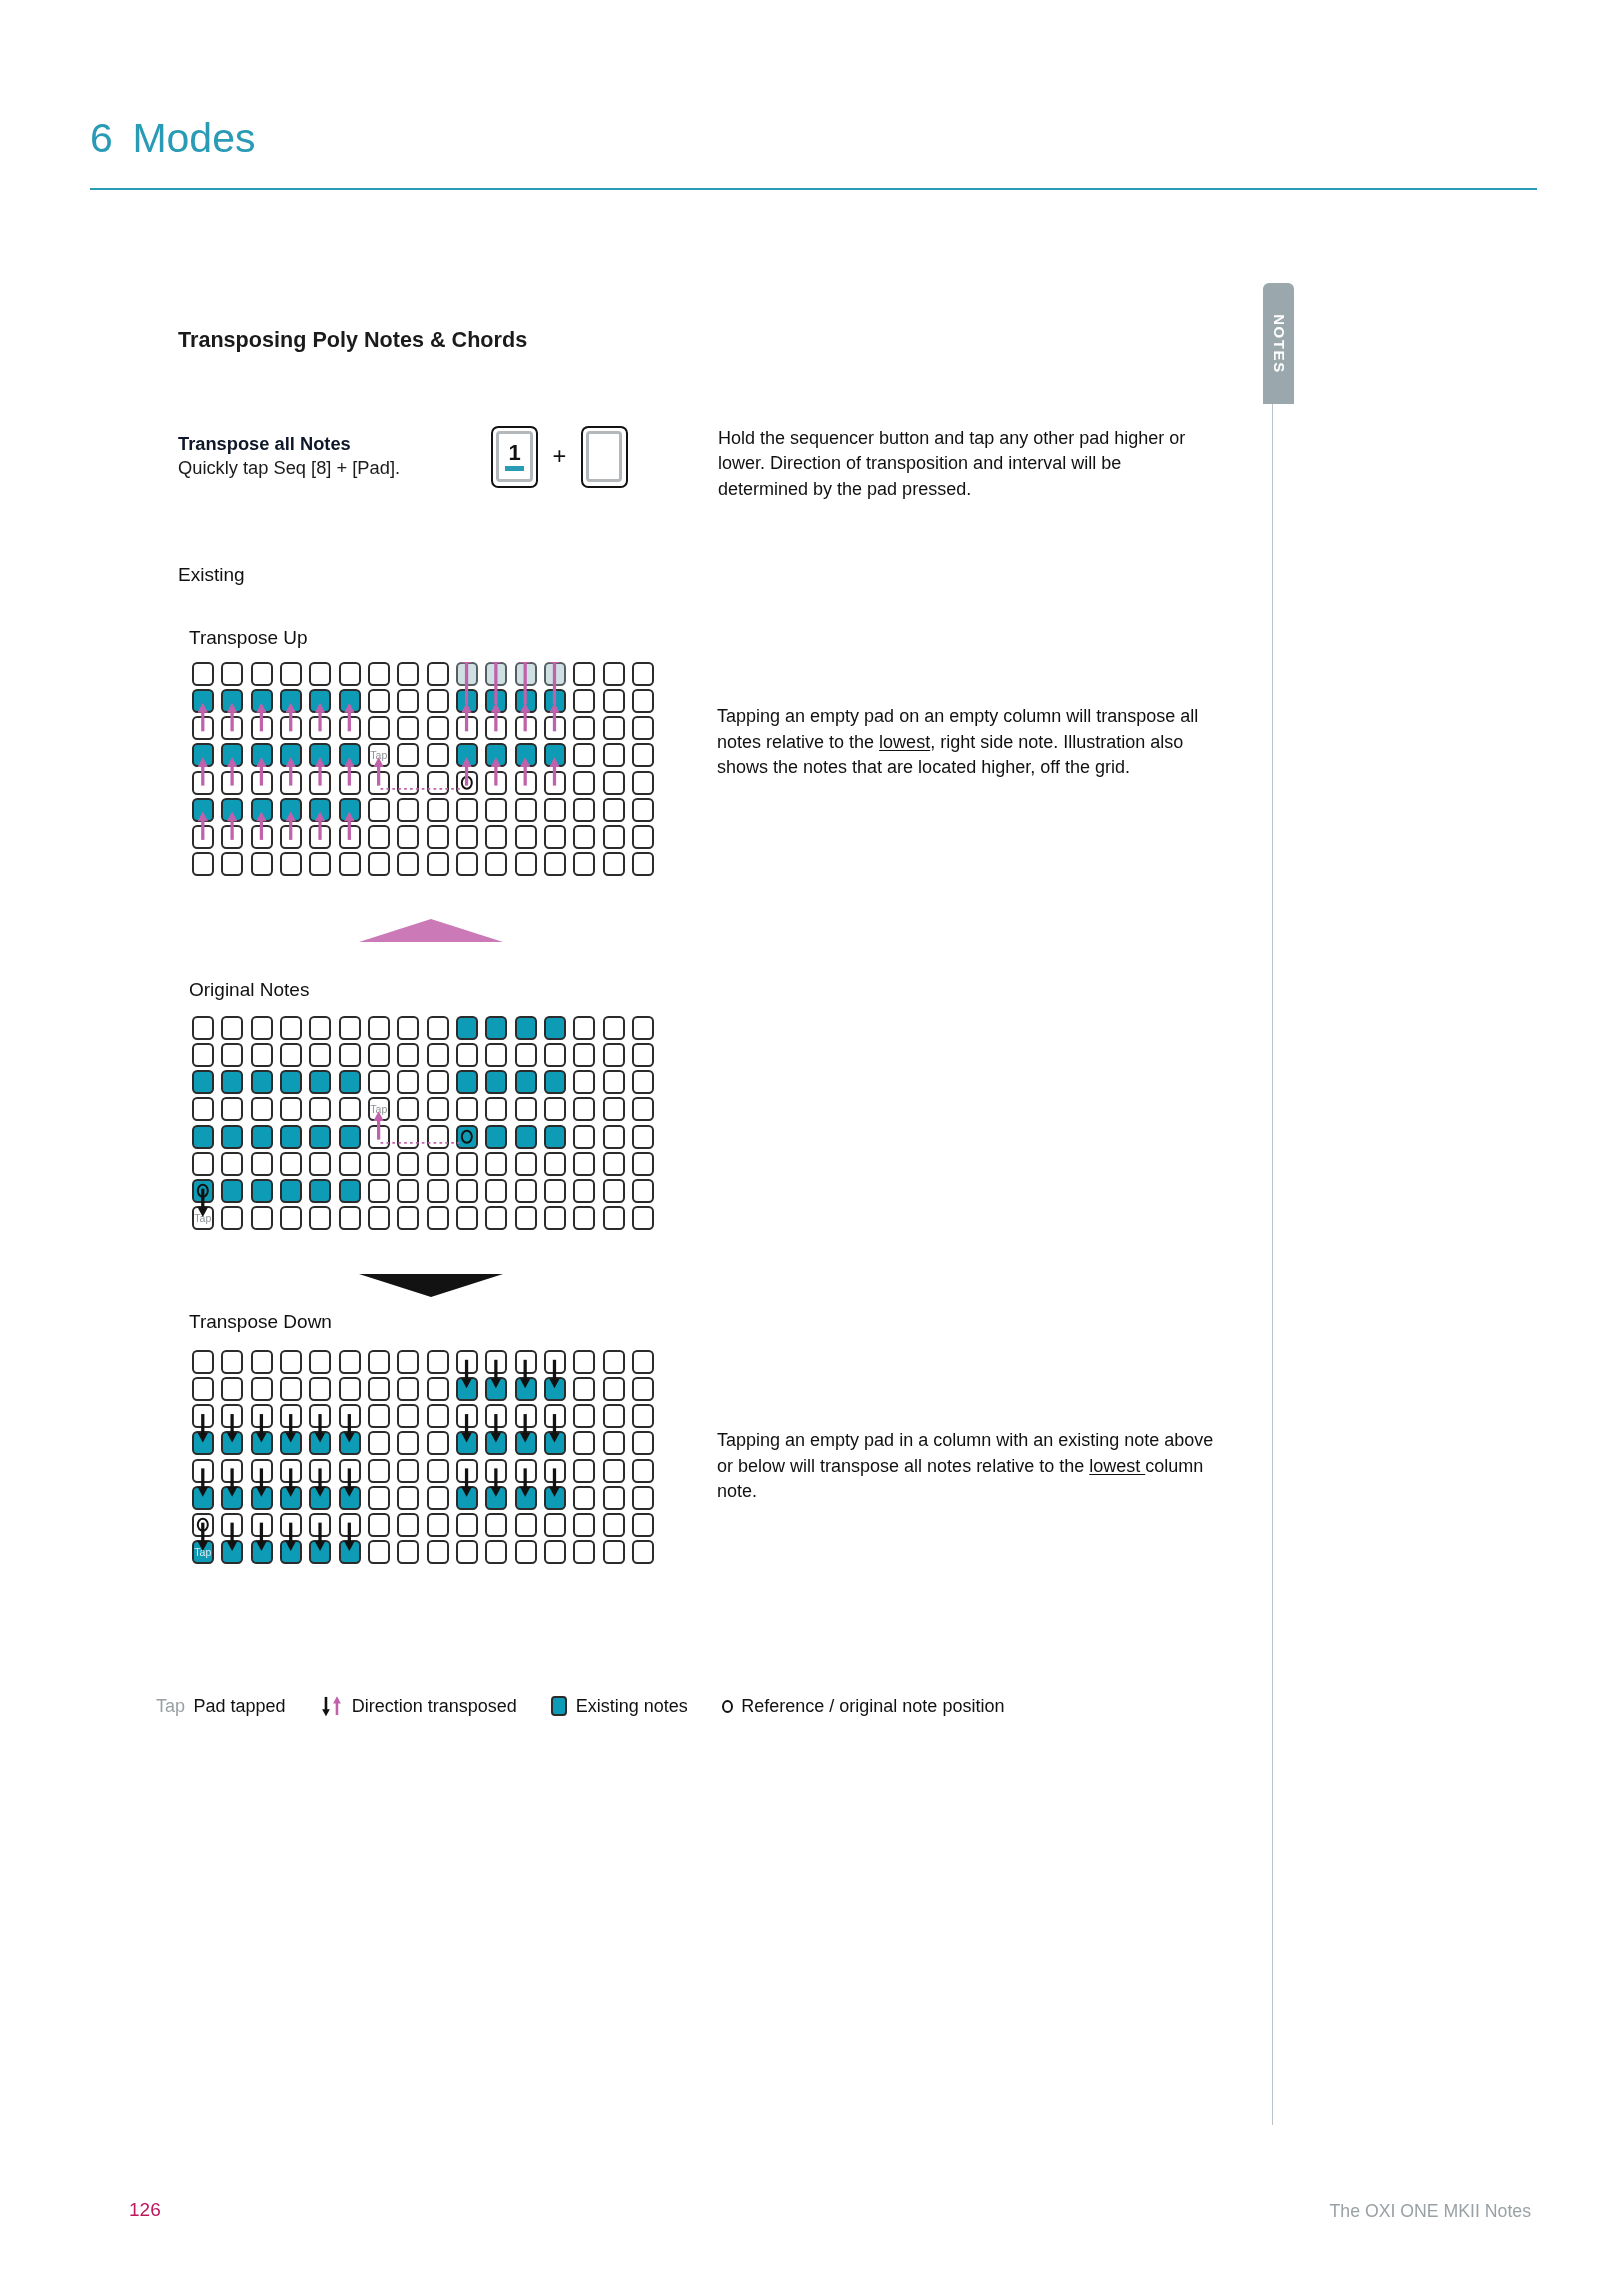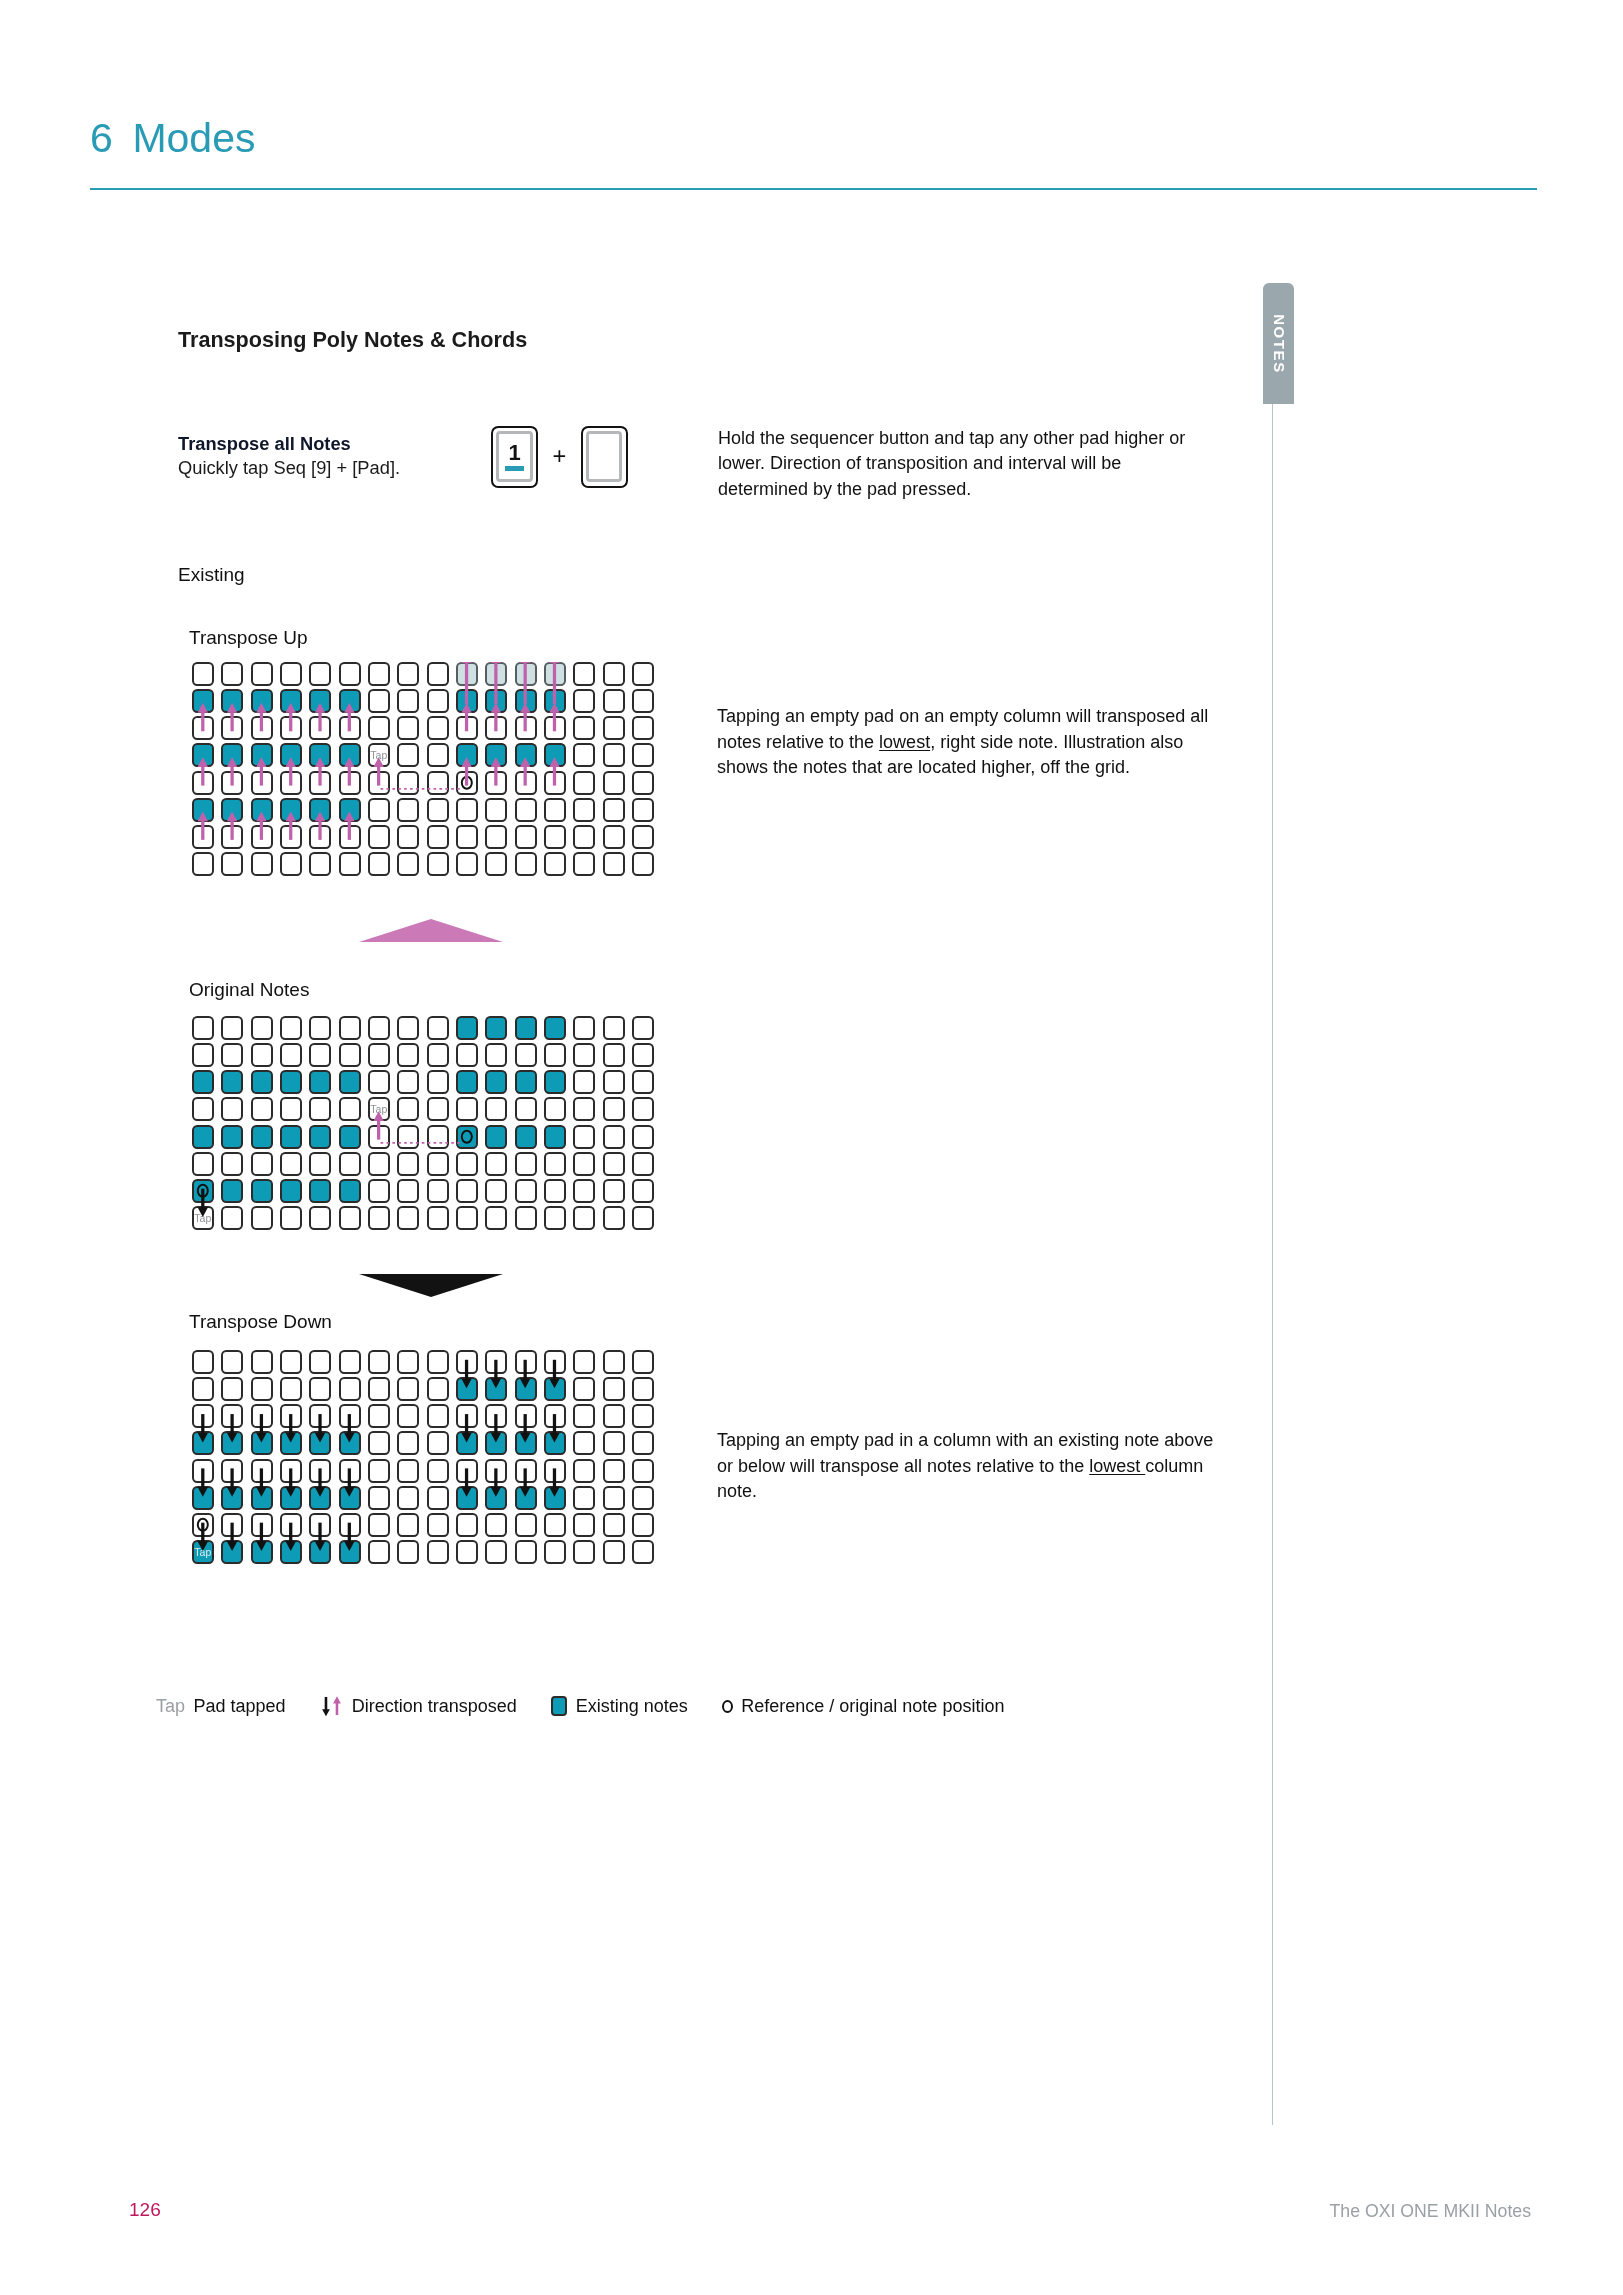--- a/index.html
+++ b/index.html
@@ -139,21 +139,21 @@
   <div id="notes-tab">
     <span class="tab-text">NOTES</span>
   </div>
   <div id="notes-rule"></div>
 
   <div id="section-title">Transposing Poly Notes &amp; Chords</div>
 
   <div id="howto-block">
     <div id="howto-label">
       <div id="howto-title">Transpose all Notes</div>
-      <div id="howto-sub">Quickly tap Seq [9] + [Pad].</div>
+      <div id="howto-sub">Quickly tap Seq [8] + [Pad].</div>
     </div>
 
     <div class="btn-row">
       <div class="hw-btn">
         <div class="inner">
           <span class="num">1</span>
           <span class="underbar"></span>
         </div>
       </div>
       <span class="plus-sign">+</span>
@@ -165,21 +165,21 @@
     <div id="howto-text">Hold the sequencer button and tap any other pad higher or lower. Direction of transposition and interval will be determined by the pad pressed.</div>
   </div>
 
   <div id="examples-label">Existing</div>
 
   <div class="ex-title" id="title-up">Transpose Up</div>
   <div class="ex-title" id="title-orig">Original Notes</div>
   <div class="ex-title" id="title-down">Transpose Down</div>
 
   <div class="side-note" id="note-up">
-    <span>Tapping an empty pad on an empty column will transposed all notes relative to the </span><u>lowest</u><span>, right side note. Illustration also shows the notes that are located higher, off the grid.</span>
+    <span>Tapping an empty pad on an empty column will transpose all notes relative to the </span><u>lowest</u><span>, right side note. Illustration also shows the notes that are located higher, off the grid.</span>
   </div>
   <div class="side-note" id="note-down">
     <span>Tapping an empty pad in a column with an existing note above or below will transpose all notes relative to the </span><u>lowest </u><span>column note.</span>
   </div>
 
   <div class="grid-wrap" id="grid-up">
     <div class="pad-grid">
         <div class="pad" style="left: 0px; top: 0px;"></div>
         <div class="pad" style="left: 29px; top: 0px;"></div>
         <div class="pad" style="left: 59px; top: 0px;"></div>

